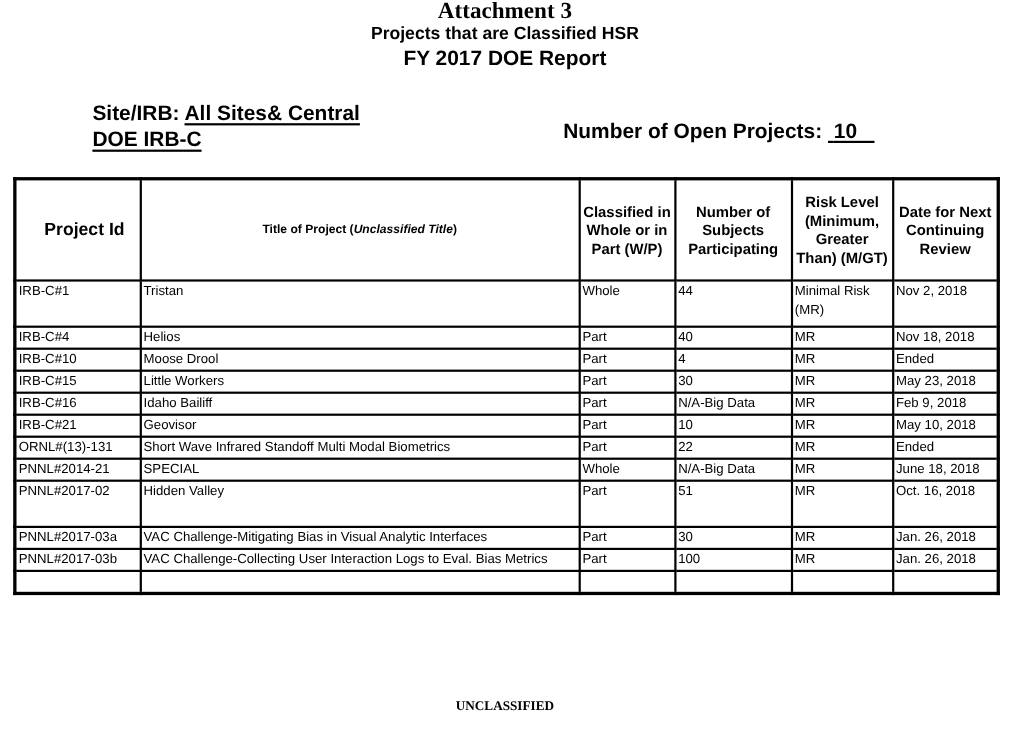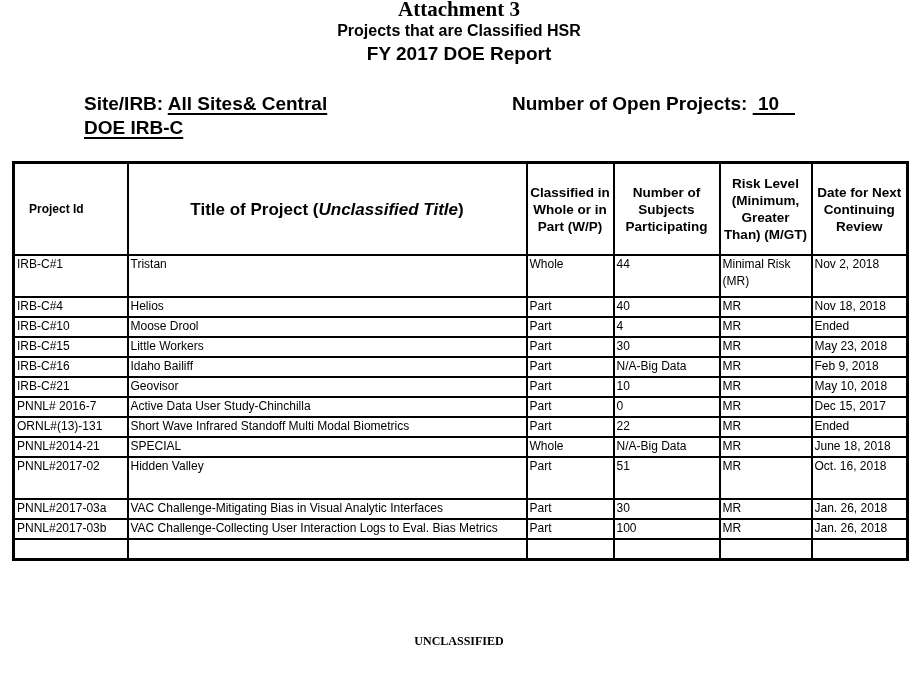--- a/index.html
+++ b/index.html
@@ -3,27 +3,27 @@
 <meta charset="utf-8">
 <style>
   html, body { margin: 0; padding: 0; background: #ffffff; }
   body { width: 918px; height: 676px; position: relative; overflow: hidden; color: #000; }
   .hdr { position: absolute; left: 0; width: 918px; text-align: center; }
   #attach { top: 0; font-family: "Liberation Serif", serif; font-weight: bold; font-size: 21px; line-height: 19px; }
   #title1 { top: 19px; font-family: "Liberation Sans", sans-serif; font-weight: bold; font-size: 16px; line-height: 23px; }
   #title2 { top: 42px; font-family: "Liberation Sans", sans-serif; font-weight: bold; font-size: 19px; line-height: 23px; }
   .meta { position: absolute; font-family: "Liberation Sans", sans-serif; font-weight: bold; font-size: 19px; line-height: 24px; }
   #site { left: 84px; top: 92px; width: 300px; }
-  #open { left: 512px; top: 92px; }
+  #open { left: 512px; top: 108px; }
   .u { text-decoration: underline; text-decoration-thickness: 2px; text-underline-offset: 3px; }
   table { position: absolute; left: 12px; top: 161px; border-collapse: collapse; border: 3px solid #000; table-layout: fixed; }
   th, td { border: 2px solid #000; padding: 0 0 0 2px; }
   th { font-family: "Liberation Sans", sans-serif; font-weight: bold; font-size: 13.5px; line-height: 17px; text-align: center; vertical-align: middle; height: 90px; padding: 0 2px; }
-  th.small { font-size: 12px; text-align: left; padding-left: 14px; }
-  th.big { font-size: 17px; }
+  th.small { font-size: 16px; text-align: center; padding-left: 14px; }
+  th.big { font-size: 11px; }
   td { font-family: "Liberation Sans", sans-serif; font-size: 12px; line-height: 17px; vertical-align: top; height: 18px; white-space: nowrap; overflow: hidden; }
   tr.tall td { height: 40px; }
   tr.tall2 td { height: 40px; }
   tr.blank td { height: 18px; }
   #footer { top: 634px; font-family: "Liberation Serif", serif; font-weight: bold; font-size: 12px; }
 </style>
 </head>
 <body>
 
 <div id="attach" class="hdr">Attachment 3</div>
@@ -100,28 +100,20 @@
       </tr>
       <tr>
         <td>IRB-C#21</td>
         <td>Geovisor</td>
         <td>Part</td>
         <td>10</td>
         <td>MR</td>
         <td>May 10, 2018</td>
       </tr>
       <tr>
-        <td>PNNL# 2016-7</td>
-        <td>Active Data User Study-Chinchilla</td>
-        <td>Part</td>
-        <td>0</td>
-        <td>MR</td>
-        <td>Dec 15, 2017</td>
-      </tr>
-      <tr>
         <td>ORNL#(13)-131</td>
         <td>Short Wave Infrared Standoff Multi Modal Biometrics</td>
         <td>Part</td>
         <td>22</td>
         <td>MR</td>
         <td>Ended</td>
       </tr>
       <tr>
         <td>PNNL#2014-21</td>
         <td>SPECIAL</td>

